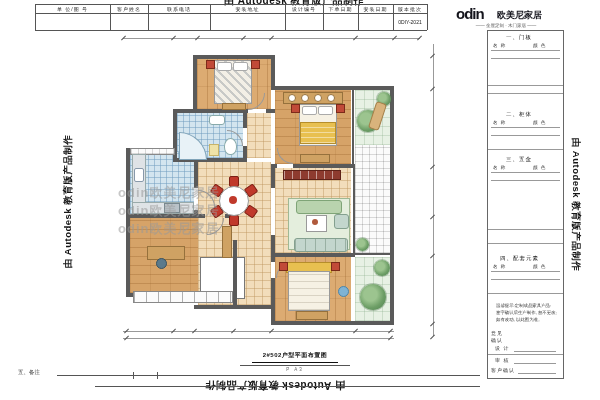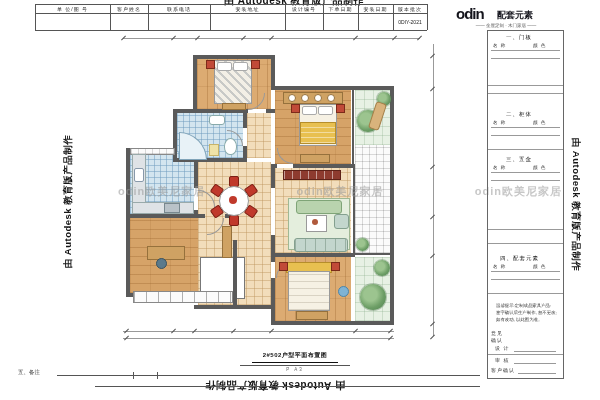--- a/index.html
+++ b/index.html
@@ -35,21 +35,21 @@
     box-shadow:0 0 0 1px rgba(70,110,70,.35);}
   .chair{position:absolute;width:8px;height:9px;background:#c0392b;border:0.5px solid #7c1f15;border-radius:2px;}
   .nstand{position:absolute;width:7px;height:7px;background:#c14a38;border:0.5px solid #7c2a1a;}
   .arc{position:absolute;border:0 solid #999;}
   .wm{position:absolute;font-weight:bold;color:#151515;letter-spacing:.5px;}
   .hdr-cell{position:absolute;font-size:5px;color:#222;text-align:center;letter-spacing:1px;}
   .sbt{position:absolute;font-size:5.5px;color:#111;letter-spacing:1px;}
   .sbl{position:absolute;font-size:4.6px;color:#333;letter-spacing:1px;}
   .note{position:absolute;font-size:4.4px;color:#333;white-space:nowrap;}
   .band{position:absolute;display:flex;justify-content:space-between;color:#9a9a9a;opacity:.55;
-        font-size:11px;font-weight:bold;letter-spacing:1px;pointer-events:none;}
+        font-size:13px;font-weight:bold;letter-spacing:1px;pointer-events:none;flex-direction:column;}
 </style>
 </head>
 <body>
 
 <div id="page">
 
   <div class="wm" style="left:224px;top:-6px;font-size:10px;">由 Autodesk 教育版产品制作</div>
   <div class="wm" style="left:205px;top:378px;font-size:10px;transform:rotate(180deg);">由 Autodesk 教育版产品制作</div>
   <div class="wm" style="left:-62px;top:195px;width:260px;text-align:center;font-size:9.5px;transform:rotate(-90deg);">由 Autodesk 教育版产品制作</div>
   <div class="wm" style="left:445px;top:198px;width:260px;text-align:center;font-size:9.5px;transform:rotate(90deg);">由 Autodesk 教育版产品制作</div>
@@ -73,21 +73,21 @@
     <div class="hdr-cell" style="left:210px;top:6px;width:75px;">安装地址</div>
     <div class="hdr-cell" style="left:285px;top:6px;width:38px;">设计编号</div>
     <div class="hdr-cell" style="left:323px;top:6px;width:35px;">下单日期</div>
     <div class="hdr-cell" style="left:358px;top:6px;width:35px;">安装日期</div>
     <div class="hdr-cell" style="left:393px;top:6px;width:34px;">版本批次</div>
     <div class="hdr-cell" style="left:393px;top:19px;width:34px;letter-spacing:0;">0DIY-2021</div>
   </div>
 
   <div>
     <span class="abs" style="left:456px;top:5px;font-size:15px;font-weight:800;letter-spacing:-1px;color:#14141c;">odin</span>
-    <span class="abs" style="left:497px;top:9px;font-size:9px;font-weight:800;color:#14141c;">配套元素</span>
+    <span class="abs" style="left:497px;top:9px;font-size:9px;font-weight:800;color:#14141c;">欧美尼家居</span>
     <span class="abs" style="left:456px;top:23px;width:100px;text-align:center;font-size:4.5px;color:#555;">—— 全屋定制 · 木门家居 ——</span>
   </div>
 
   <div>
 
     <div class="wood" style="left:197px;top:59px;width:74px;height:50px;"></div>
     <div class="blue" style="left:177px;top:113px;width:66px;height:45px;"></div>
     <div class="tile" style="left:247px;top:113px;width:24px;height:45px;"></div>
     <div class="blue" style="left:130px;top:152px;width:64px;height:62px;"></div>
     <div class="wood2" style="left:130px;top:218px;width:103px;height:75px;"></div>

